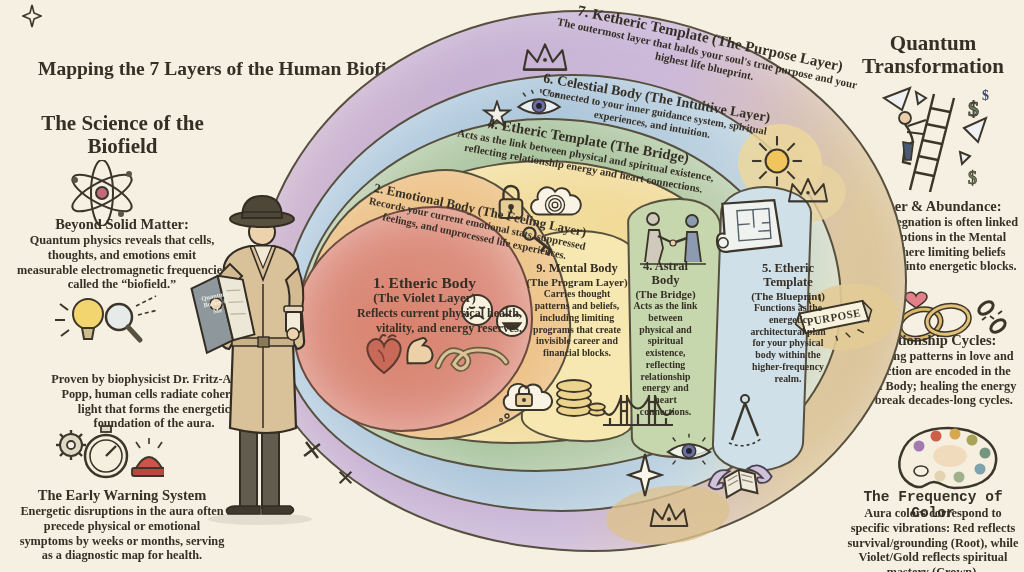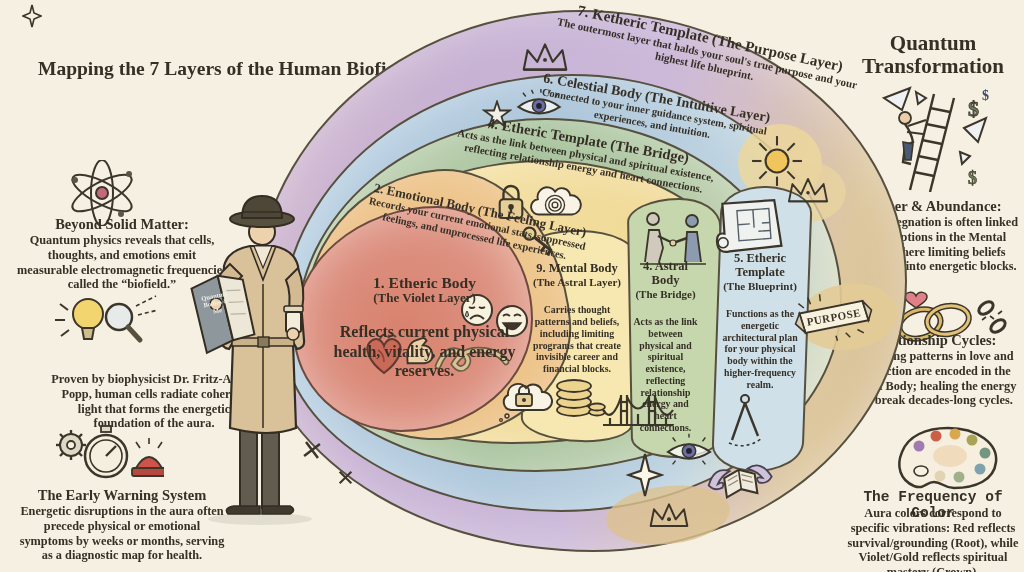--- a/index.html
+++ b/index.html
@@ -13,21 +13,21 @@
   .sec-body{font-size:12.3px;font-weight:700;text-align:center;line-height:1.2;}
   .blob{position:absolute;border:2.4px solid #57503f;box-shadow:inset 0 0 46px rgba(255,255,255,.35);}
   .band{position:absolute;border:2.2px solid #57503f;}
   .wash{position:absolute;border-radius:50%;}
   .arc{position:absolute;text-align:center;}
   .arc .lt{font-weight:700;}
   .arc .lb{font-weight:700;}
   .col{position:absolute;text-align:center;}
   .col .lt{font-size:12.5px;font-weight:700;line-height:1.1;}
   .col .ls{font-size:11px;font-weight:700;line-height:1.15;}
-  .col .lb{font-size:9.8px;font-weight:700;line-height:1.2;margin-top:16px;}
+  .col .lb{font-size:9.8px;font-weight:700;line-height:1.2;margin-top:0;}
   svg{display:block;}
   #book-title{font-size:6.5px;font-weight:700;color:#eef0e8;text-align:center;line-height:1.15;
               transform:rotate(-12deg);z-index:22;}
 </style>
 </head>
 <body>
 
 <div id="stage">
 
   <div class="blob" style="left:253px;top:10px;width:650px;height:538px;z-index:1;border-radius:50% 50% 48% 52% / 55% 50% 50% 45%;background:linear-gradient(103deg,#d2b9cf 0%,#c7b2d4 30%,#ccb9da 55%,#d5bfc4 68%,#ddc79e 84%,#d6bd92 100%);"></div>
@@ -45,20 +45,21 @@
   <div class="wash" style="left:738px;top:124px;width:84px;height:78px;z-index:3;background:#ecd79c;opacity:.85;"></div>
   <div class="wash" style="left:770px;top:162px;width:76px;height:60px;z-index:3;background:#e8d3a0;opacity:.8;"></div>
   <div class="wash" style="left:798px;top:284px;width:100px;height:66px;z-index:3;background:#e3cb97;opacity:.9;transform:rotate(-8deg);"></div>
   <div class="wash" style="left:606px;top:486px;width:124px;height:58px;z-index:3;background:#dcc28e;opacity:.8;transform:rotate(-6deg);"></div>
 
   <div class="t hero-sub" style="left:38px;top:58px;width:440px;">Mapping the 7 Layers of the Human Biofield</div>
   <svg class="t" style="left:22px;top:4px;" width="20" height="24" viewBox="0 0 20 24">
       <path d="M10,1 L12,9 L19,12 L12,15 L10,23 L8,15 L1,12 L8,9 Z" fill="#f5f0e1" stroke="#3b352a" stroke-width="1.6"></path>
     </svg>
 
+  <div class="t panel-title" style="left:30px;top:112px;width:185px;">The Science of the Biofield</div>
 
   <svg class="t" style="left:63px;top:160px;" width="78" height="66" viewBox="0 0 78 66">
     <g fill="none" stroke="#3b352a" stroke-width="2">
       <ellipse cx="39" cy="33" rx="33" ry="11" transform="rotate(-28 39 33)"></ellipse>
       <ellipse cx="39" cy="33" rx="33" ry="11" transform="rotate(28 39 33)"></ellipse>
       <ellipse cx="39" cy="33" rx="33" ry="11" transform="rotate(90 39 33)"></ellipse>
     </g>
     <circle cx="39" cy="33" r="6" fill="#c4697a" stroke="#3b352a" stroke-width="2"></circle>
     <circle cx="12" cy="20" r="3" fill="#5c5446"></circle>
       <circle cx="66" cy="14" r="3" fill="#5c5446"></circle>
@@ -187,33 +188,33 @@
     <div class="lb" style="font-size:10.8px;line-height:1.2;">Acts as the link between physical and spiritual existence, reflecting relationship energy and heart connections.</div>
   </div>
   <div class="arc" style="left:350px;top:202px;width:255px;z-index:9;transform:rotate(12deg);">
     <div class="lt" style="font-size:13px;">2. Emotional Body (The Feeling Layer)</div>
     <div class="lb" style="font-size:10.5px;line-height:1.2;">Records your current emotional stats, suppressed feelings, and unprocessed life experiences.</div>
   </div>
 
   <div class="col" style="left:327px;top:274px;width:195px;z-index:9;">
     <div class="lt" style="font-size:15.5px;font-family:Liberation Serif, serif;">1. Etheric Body</div>
     <div class="ls" style="font-size:13px;">(The Violet Layer)</div>
-    <div class="lb" style="font-size:16px;line-height:1.22;">Reflects current physical health, vitality, and energy reserves.</div>
+    <div class="lb" style="font-size:12px;line-height:1.22;text-align:right;">Reflects current physical health, vitality, and energy reserves.</div>
   </div>
   <div class="col" style="left:526px;top:262px;width:102px;z-index:9;">
     <div class="lt">9. Mental Body</div>
-    <div class="ls">(The Astral Layer)</div>
+    <div class="ls">(The Program Layer)</div>
     <div class="lb">Carries thought patterns and beliefs, including limiting programs that create invisible career and financial blocks.</div>
   </div>
   <div class="col" style="left:631px;top:260px;width:69px;z-index:9;text-align:center;">
     <div class="lt">4. Astral Body</div>
     <div class="ls">(The Bridge)</div>
     <div class="lb">Acts as the link between physical and spiritual existence, reflecting relationship energy and heart connections.</div>
   </div>
-  <div class="col" style="left:718px;top:252px;width:84px;z-index:9;">
+  <div class="col" style="left:718px;top:262px;width:84px;z-index:9;padding-left:28px;">
     <div class="lt">5. Etheric Template</div>
     <div class="ls">(The Blueprint)</div>
     <div class="lb">Functions as the energetic architectural plan for your physical body within the higher-frequency realm.</div>
   </div>
 
   <svg class="t" style="left:516px;top:38px;z-index:8;" width="58" height="40" viewBox="0 0 60 40">
       <path d="M8,32 L12,12 L22,24 L30,6 L38,24 L48,12 L52,32 Z" fill="none" stroke="#3b352a" stroke-width="2.2" stroke-linejoin="round"></path>
       <line x1="8" y1="32" x2="52" y2="32" stroke="#3b352a" stroke-width="2.2"></line>
       <circle cx="30" cy="22" r="2" fill="#3b352a"></circle>
     </svg>

